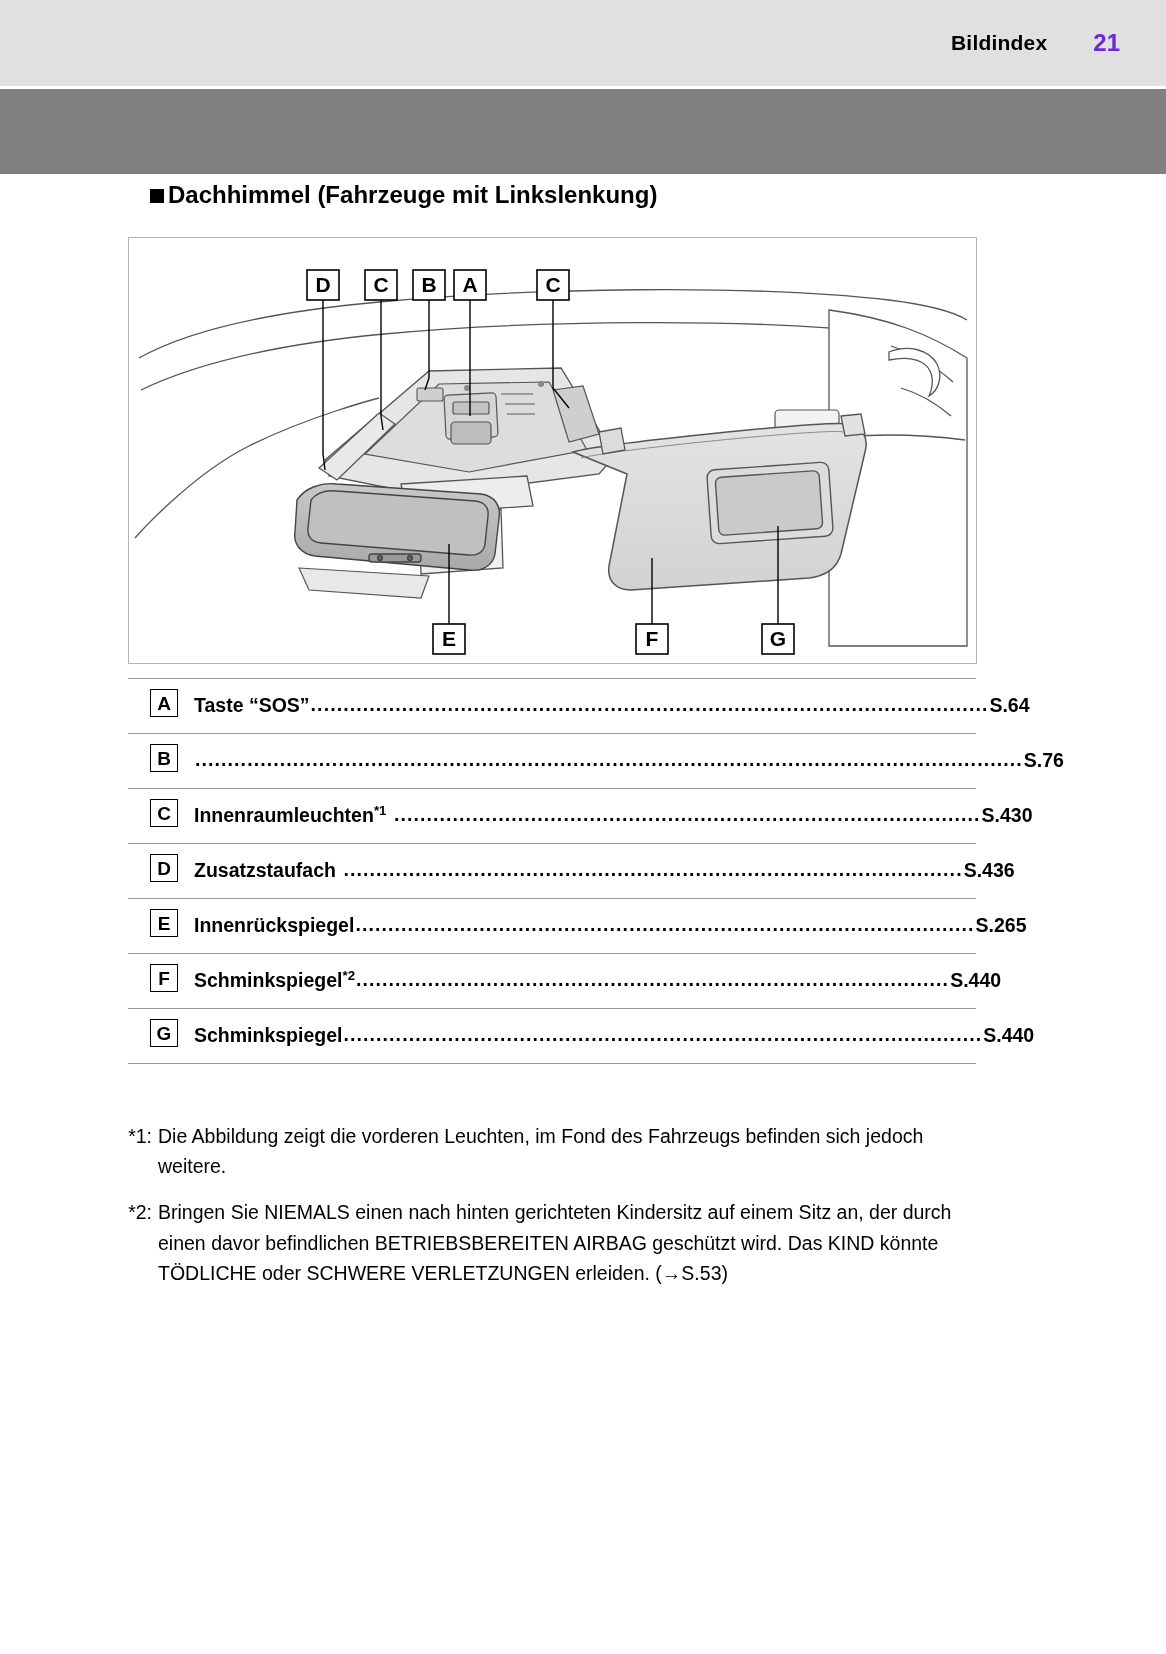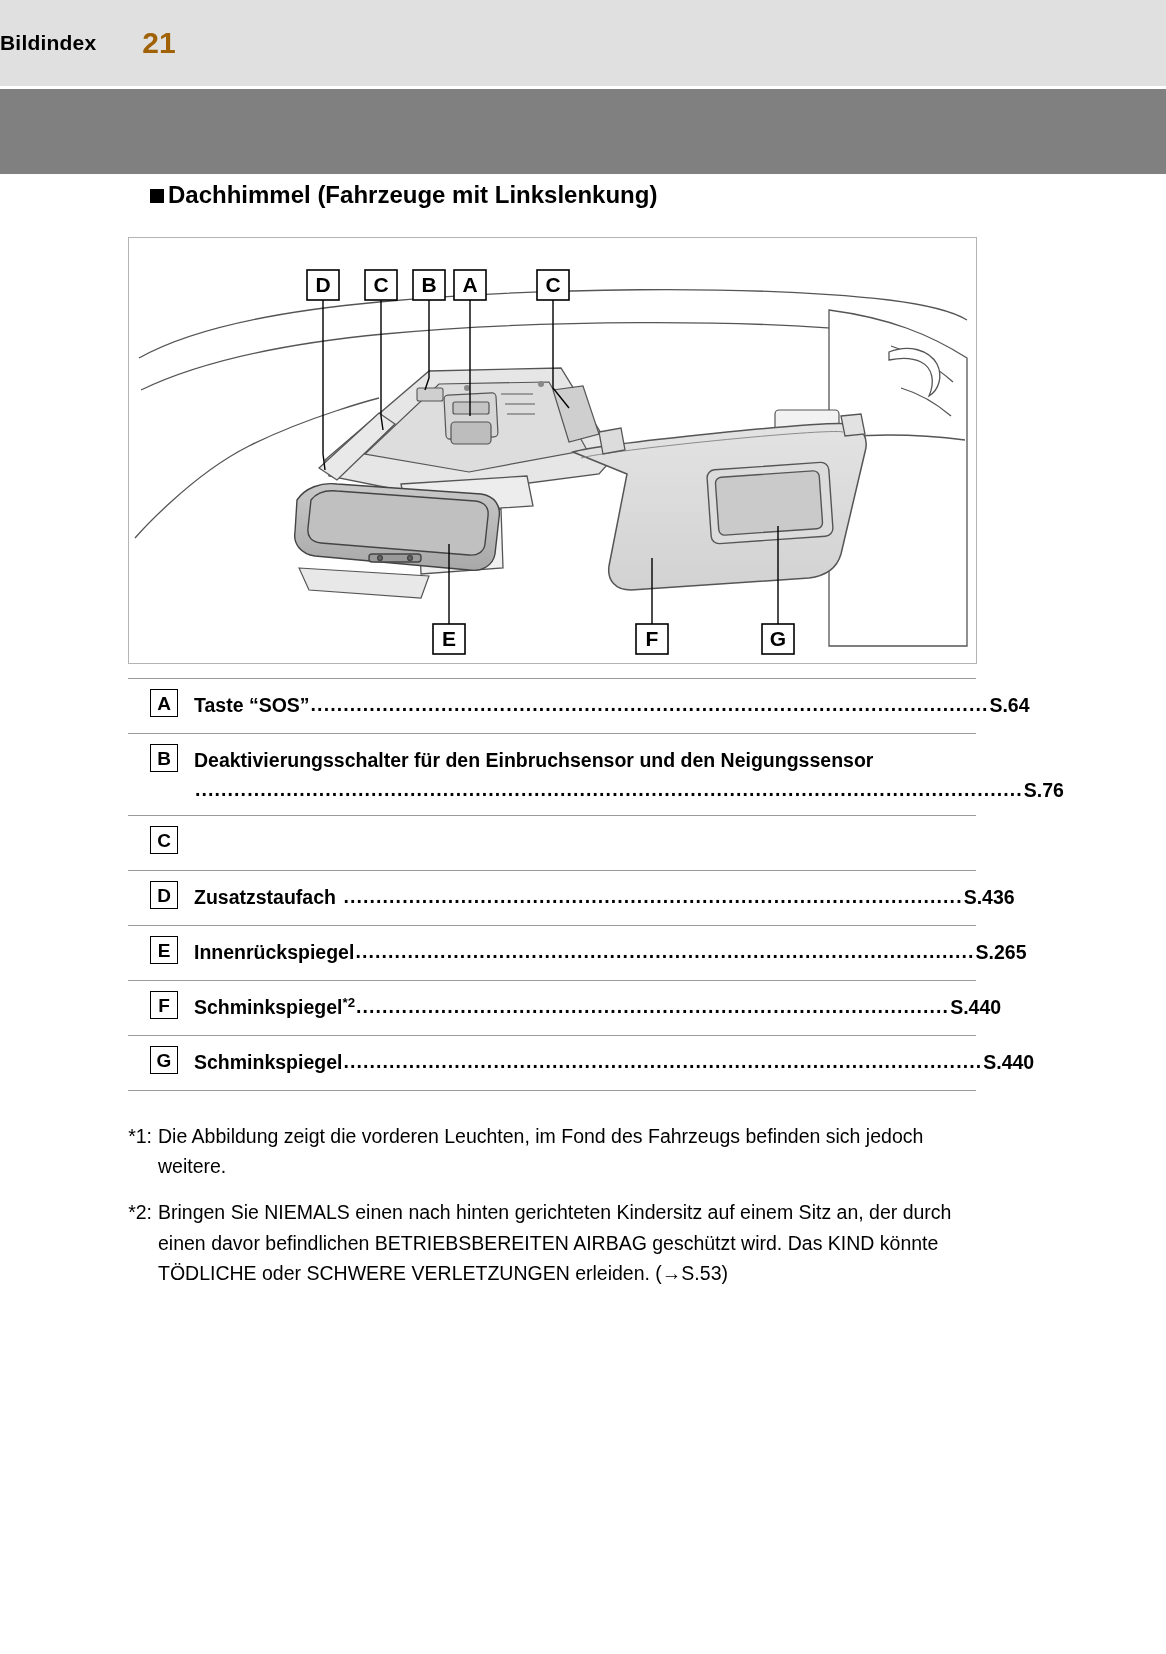--- a/index.html
+++ b/index.html
@@ -18,33 +18,34 @@
 
   
   .header-bar {
     position: absolute;
     top: 0; left: 0;
     width: 1166px;
     height: 86px;
     background: #e0e0e0;
     display: flex;
     align-items: center;
+    justify-content: flex-end;
   }
   .header-title {
     font-size: 21px;
     font-weight: bold;
     color: #000;
     margin-right: 46px;
     letter-spacing: 0.2px;
   }
   .header-page {
-    font-size: 30px;
-    font-weight: bold;
-    color: #a16207;
-    margin-right: 34px;
+    font-size: 24px;
+    font-weight: bold;
+    color: #6d28d9;
+    margin-right: 46px;
   }
   .header-rule {
     position: absolute;
     top: 86px; left: 0;
     width: 1166px;
     height: 3px;
     background: #ffffff;
   }
   .gray-band {
     position: absolute;
@@ -345,32 +346,34 @@
         <span class="entry-leader">........................................................................................................</span>
         <span class="entry-page">S.64</span>
       </div>
     </div>
   </div>
 
   <div class="legend-row">
     <div class="key-box">B</div>
     <div class="legend-text">
       <div class="entry-line">
-        <span class="entry-label">Deaktivierungsschalter für den Einbruchsensor und den Neigungssensor</span>
-      </div>
-      <div class="entry-line">
         <span class="entry-leader">...............................................................................................................................</span>
         <span class="entry-page">S.76</span>
       </div>
     </div>
   </div>
 
   <div class="legend-row">
     <div class="key-box">C</div>
     <div class="legend-text">
+      <div class="entry-line">
+        <span class="entry-label"><span>Innenraumleuchten</span><sup>*1</sup></span>
+        <span class="entry-leader">&nbsp;..........................................................................................</span>
+        <span class="entry-page">S.430</span>
+      </div>
     </div>
   </div>
 
   <div class="legend-row">
     <div class="key-box">D</div>
     <div class="legend-text">
       <div class="entry-line">
         <span class="entry-label">Zusatzstaufach</span>
         <span class="entry-leader">&nbsp;...............................................................................................</span>
         <span class="entry-page">S.436</span>

